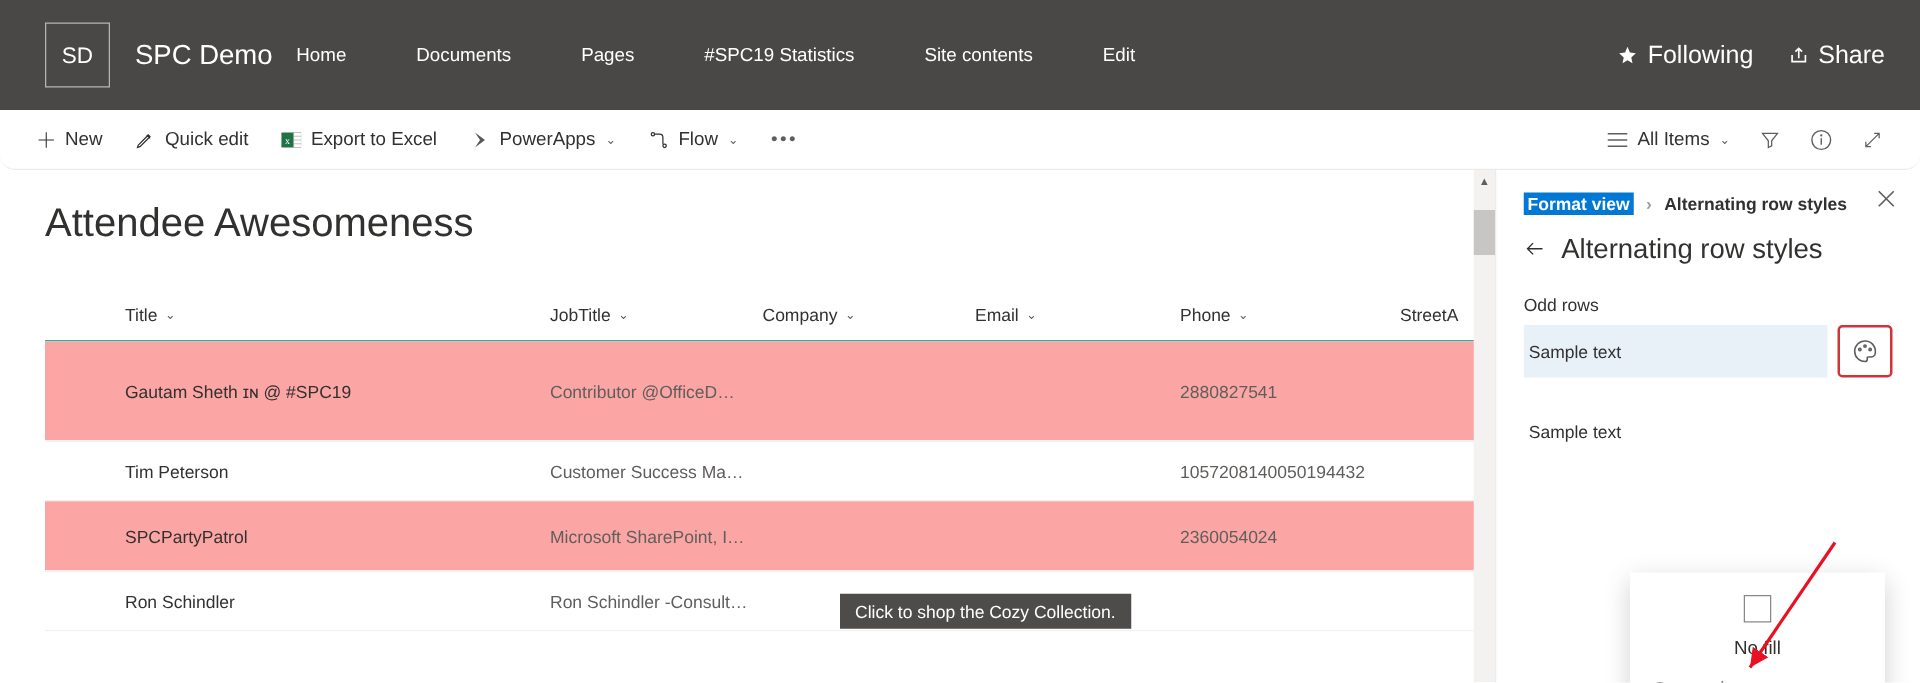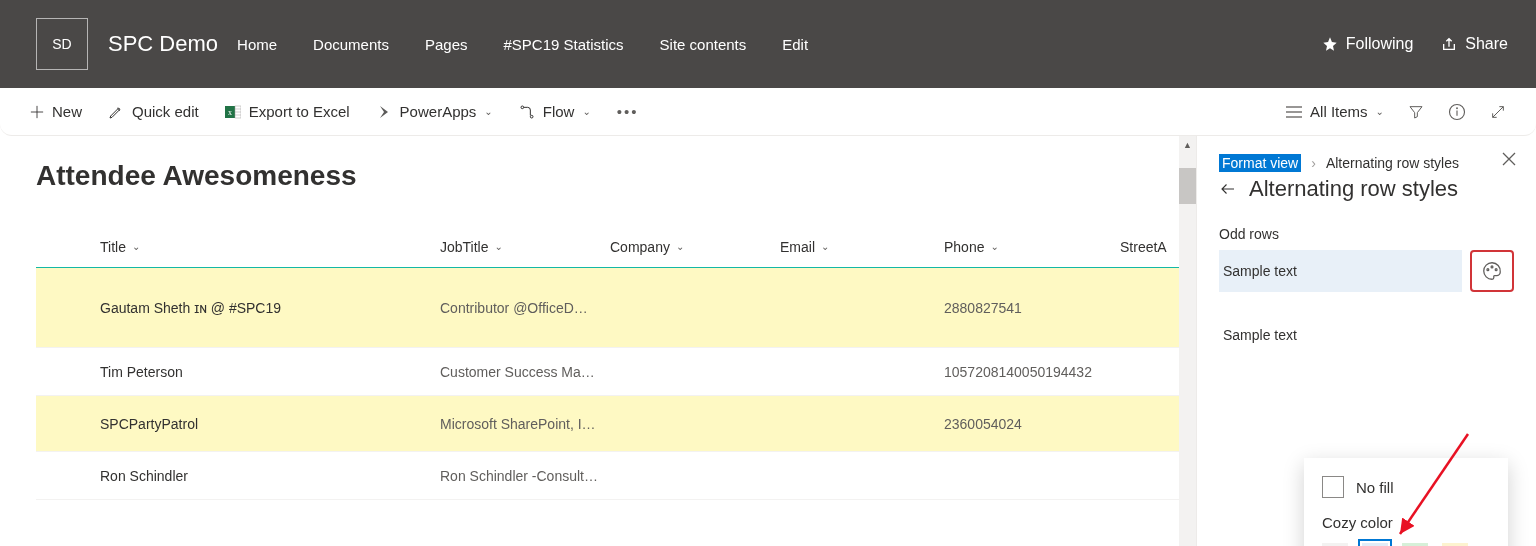--- a/index.html
+++ b/index.html
@@ -20,32 +20,32 @@
     background: #4a4847;
     display: flex;
     align-items: center;
     padding: 0 28px 0 36px;
     color: #ffffff;
   }
   .site-logo {
     width: 52px; height: 52px;
     border: 1px solid rgba(255,255,255,0.6);
     display: flex; align-items: center; justify-content: center;
-    font-size: 14px; font-weight: 300;
+    font-size: 18px; font-weight: 300;
     margin-right: 20px;
   }
   .site-title {
     font-size: 22px;
     font-weight: 400;
     margin-right: 19px;
   }
-  .topnav { display: flex; gap: 36px; text-align: right; }
+  .topnav { display: flex; gap: 56px; text-align: right; }
   .topnav-item { font-size: 15px; color: #ffffff; cursor: pointer; }
   .topbar-spacer { flex: 1; }
-  .topbar-actions { display: flex; align-items: flex-start; gap: 28px; font-size: 16px; }
+  .topbar-actions { display: flex; align-items: flex-start; gap: 28px; font-size: 20px; }
   .topbar-action { display: flex; align-items: center; gap: 8px; cursor: pointer; }
 
   
   .cmdbar {
     height: 48px;
     border-bottom: 1px solid #edebe9;
     display: flex;
     align-items: center;
     padding: 0 30px;
     gap: 26px;
@@ -60,22 +60,22 @@
 
   
   .main-row { display: flex; height: calc(546px - 88px - 48px); }
   .content {
     flex: 1;
     padding: 24px 0 0 36px;
     position: relative;
     overflow: hidden;
   }
   .page-title {
-    font-size: 28px;
-    font-weight: 700;
+    font-size: 32px;
+    font-weight: 400;
     color: #323130;
     margin-bottom: 34px;
   }
 
   
   .tbl-head {
     display: flex;
     height: 42px;
     align-items: center;
     border-bottom: 1px solid #14b8a6;
@@ -91,21 +91,21 @@
   .col-street  { width: 60px; }
 
   .tbl-row {
     display: flex;
     align-items: center;
     height: 48px;
     padding-left: 64px;
     border-bottom: 1px solid #f3f2f1;
     font-size: 14px;
   }
-  .tbl-row.odd { background: #fef9c3; height: 80px; }
+  .tbl-row.odd { background: #fca5a5; height: 80px; }
   .cell-muted { color: #605e5c; }
   .cell-title { color: #323130; }
 
   .col-head { display: flex; align-items: center; gap: 6px; cursor: pointer; }
 
   
   .scroll-track {
     position: absolute;
     right: 0; top: 0;
     width: 17px; height: 100%;
@@ -129,21 +129,22 @@
   .panel {
     width: 340px;
     border-left: 1px solid #edebe9;
     padding: 18px 22px 0 22px;
     position: relative;
     background: #ffffff;
   }
   .panel-crumbs {
     display: flex; align-items: center; gap: 10px;
     font-size: 14px;
-    margin-bottom: 4px;
+    margin-bottom: 14px;
+    font-weight: bold;
   }
   .crumb-active {
     background: #0078d4; color: #fff;
     padding: 1px 3px;
   }
   .crumb-sep { color: #a19f9d; }
   .crumb-current { color: #323130; }
   .panel-close {
     position: absolute; right: 20px; top: 16px;
     cursor: pointer; color: #605e5c;
@@ -184,20 +185,21 @@
     width: 204px;
     background: #fff;
     box-shadow: 0 6px 20px rgba(0,0,0,0.18);
     padding: 18px 18px 18px 18px;
     z-index: 50;
   }
   .nofill-row {
     display: flex; align-items: center; gap: 12px;
     font-size: 15px; cursor: pointer;
     margin-bottom: 16px;
+    flex-direction: column;
   }
   .nofill-sw {
     width: 22px; height: 22px;
     border: 1px solid #8a8886;
     background: #fff;
   }
   .fill-label { font-size: 15px; margin-bottom: 12px; color: #323130; }
   .swatch-grid { display: flex; flex-wrap: wrap; gap: 14px; }
   .swatch {
     width: 26px; height: 26px;
@@ -382,20 +384,21 @@
       <div class="col-phone cell-muted">2360054024</div>
     </div>
     <div class="tbl-row">
       <div class="col-title cell-title">Ron Schindler</div>
       <div class="col-job cell-muted ellipsis">Ron Schindler -Consult…</div>
       <div class="col-company cell-muted"></div>
       <div class="col-email cell-muted"></div>
       <div class="col-phone cell-muted"></div>
     </div>
 
+    <div class="tooltip">Click to shop the Cozy Collection.</div>
 
     <div class="scroll-track">
       <div class="scroll-arrow">▲</div>
       <div class="scroll-thumb"></div>
     </div>
   </div>
 
   <div class="panel">
     <div class="panel-crumbs">
       <span class="crumb-active">Format view</span>

